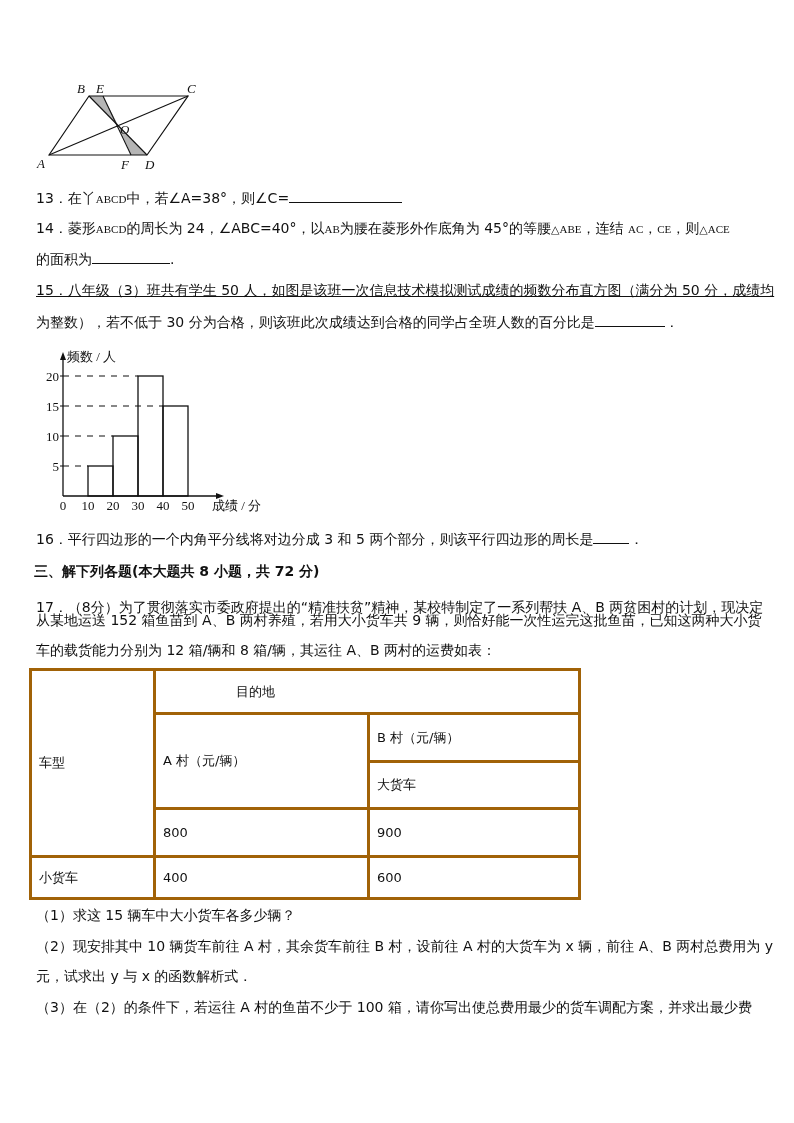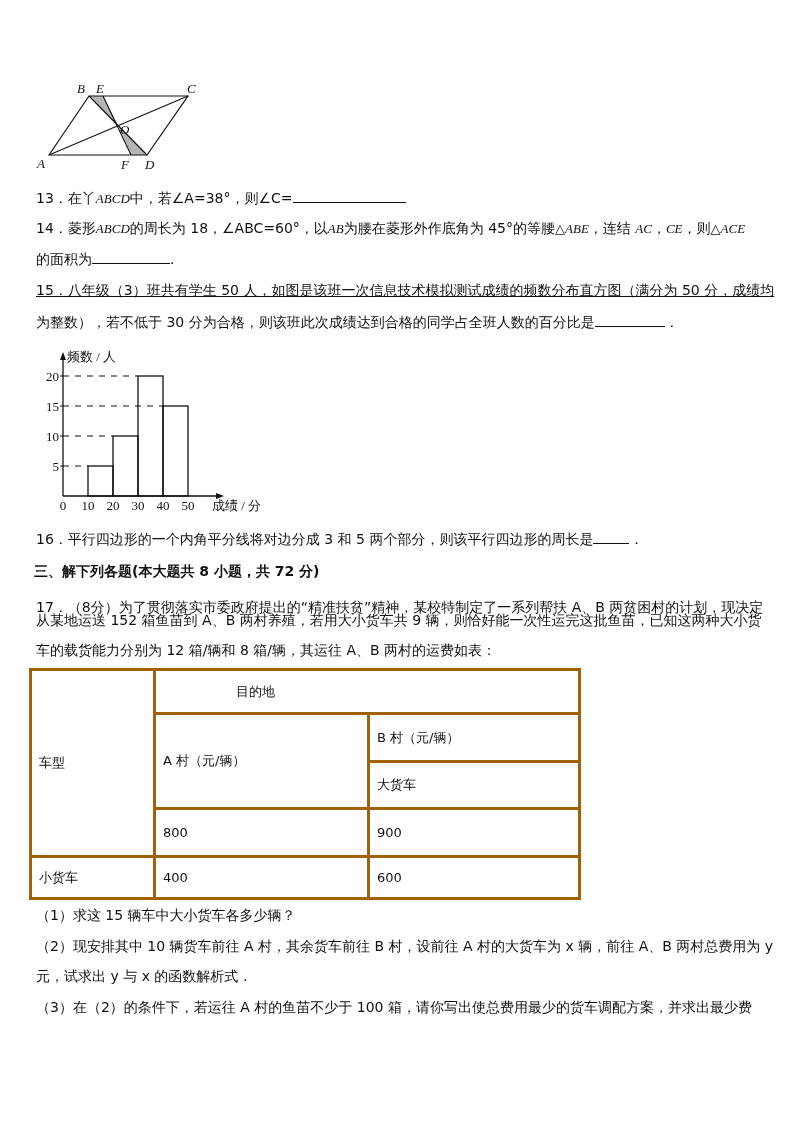--- a/index.html
+++ b/index.html
@@ -5,21 +5,21 @@
     html, body { margin: 0; padding: 0; background: #ffffff; }
     body {
       width: 794px; height: 1123px; position: relative; overflow: hidden;
       font-family: "DejaVu Sans", "Liberation Sans", sans-serif;
       color: #111111;
     }
     .line {
       position: absolute; left: 36px; white-space: nowrap;
       font-size: 14px; line-height: 18px; height: 18px;
     }
-    .math { font-family: "Liberation Serif", "DejaVu Serif", serif; font-style: italic; font-size: 13px; }
+    .math { font-family: "Liberation Serif", "DejaVu Serif", serif; font-size: 11px; }
     .blank { display: inline-block; border-bottom: 1px solid #111; height: 14px; vertical-align: baseline; }
     .bold { font-weight: bold; }
     svg text { font-family: "Liberation Serif", "DejaVu Serif", serif; fill: #111; }
     .fig-label { font-style: italic; font-size: 13px; }
     table.fare {
       position: absolute; left: 29px; top: 668px; width: 549px;
       border-collapse: collapse; table-layout: fixed;
       font-size: 13px;
     }
     table.fare td {
@@ -44,21 +44,21 @@
   <text class="fig-label" x="37" y="168">A</text>
   <text class="fig-label" x="121" y="169">F</text>
   <text class="fig-label" x="145" y="169">D</text>
 </svg>
 
 <div class="line" style="top:188px;">
   <span>13．</span><span>在</span><span>丫</span><span class="math">ABCD</span><span>中，若∠A=38°，则∠C=</span><span class="blank" style="width:113px;"></span>
 </div>
 
 <div class="line" style="top:219px;">
-  <span>14．</span><span>菱形</span><span class="math">ABCD</span><span>的周长为 18，∠ABC=60°，以</span><span class="math">AB</span><span>为腰在菱形外作底角为 45°的等腰</span><span class="math">△ABE</span><span>，连结 </span><span class="math">AC</span><span>，</span><span class="math">CE</span><span>，则</span><span class="math">△ACE</span>
+  <span>14．</span><span>菱形</span><span class="math">ABCD</span><span>的周长为 24，∠ABC=40°，以</span><span class="math">AB</span><span>为腰在菱形外作底角为 45°的等腰</span><span class="math">△ABE</span><span>，连结 </span><span class="math">AC</span><span>，</span><span class="math">CE</span><span>，则</span><span class="math">△ACE</span>
 </div>
 <div class="line" style="top:249px;">
   <span>的面积为</span><span class="blank" style="width:78px;"></span><span>.</span>
 </div>
 
 <div class="line" style="top:281px;text-decoration:underline;">
   <span>15．八年级（3）班共有学生 50 人，如图是该班一次信息技术模拟测试成绩的频数分布直方图（满分为 50 分，成绩均</span>
 </div>
 <div class="line" style="top:312px;">
   <span>为整数），若不低于 30 分为合格，则该班此次成绩达到合格的同学占全班人数的百分比是</span><span class="blank" style="width:70px;"></span><span>．</span>

